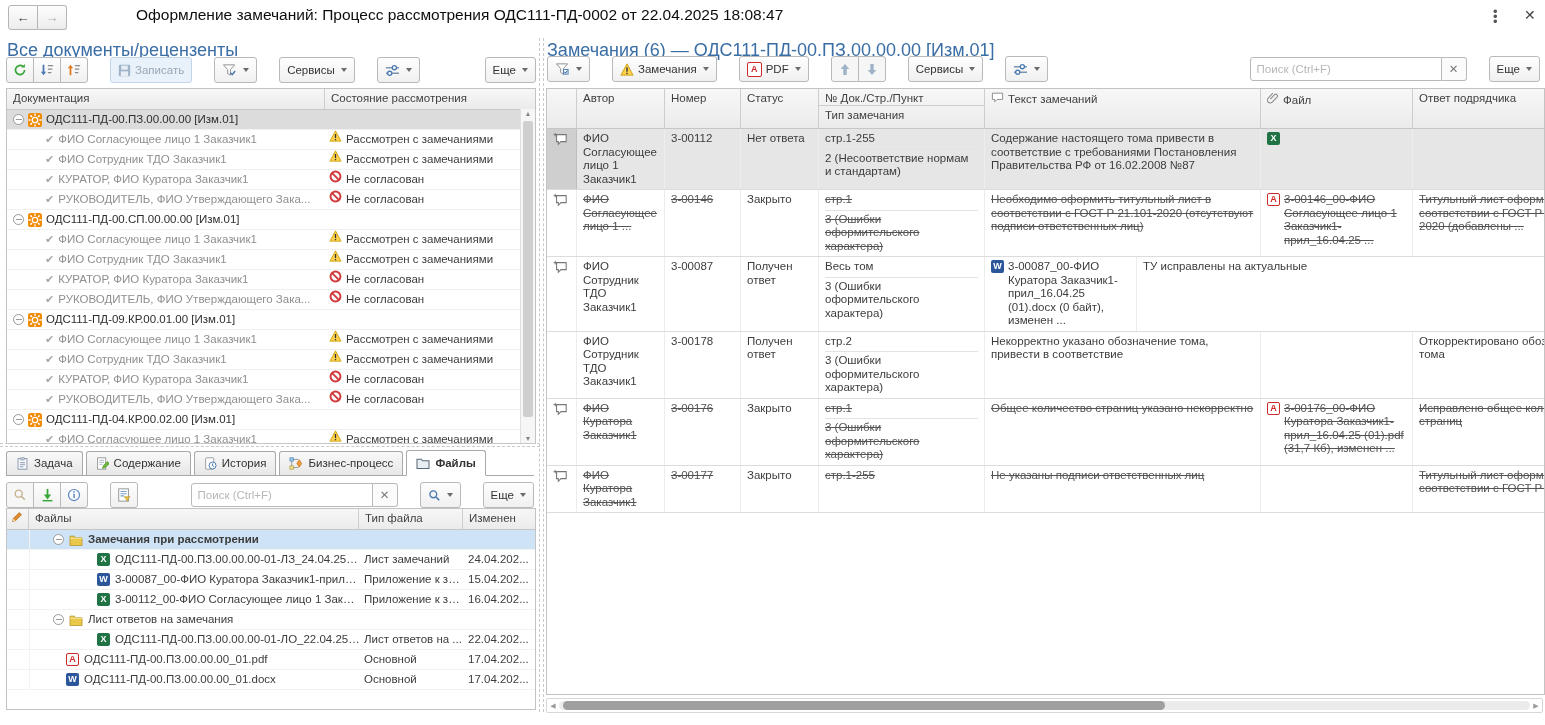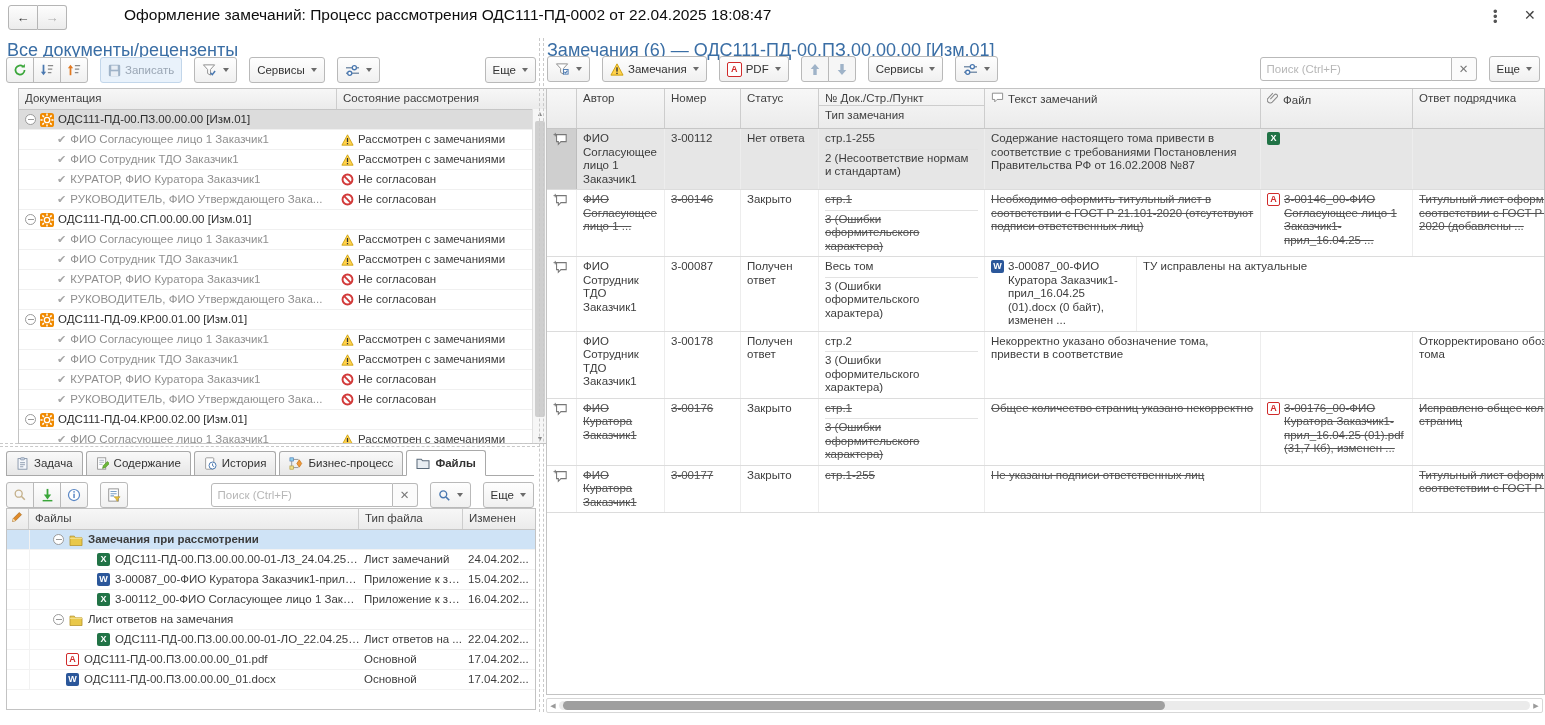--- a/index.html
+++ b/index.html
@@ -7,21 +7,21 @@
        font-family:"Liberation Sans","DejaVu Sans",sans-serif;font-size:11.5px;color:#3c3c3c}
   .abs{position:absolute}
   
   .navbtn{display:inline-flex;align-items:center;justify-content:center;width:28px;height:23px;
           border:1px solid #b5b5b5;background:linear-gradient(#fdfdfd,#ececec);font-size:13px;color:#333;cursor:pointer}
   .navbtn.first{border-radius:3px 0 0 3px}.navbtn.last{border-radius:0 3px 3px 0;border-left:none;color:#b0b0b0}
   .page-title{font-size:15.5px;color:#0d0d0d;white-space:nowrap}
   .kebab{color:#555;font-size:13px;letter-spacing:0;line-height:5px;text-align:center;cursor:pointer}
   .winclose{color:#444;font-size:14px;cursor:pointer}
   
-  .tb{display:flex;align-items:center;gap:12px}
+  .tb{display:flex;align-items:center;gap:22px}
   .btn{display:inline-flex;align-items:center;gap:4px;height:24px;padding:0 7px;border:1px solid #b9b9b9;
        border-radius:3px;background:linear-gradient(#fefefe,#f0f0f0);color:#333;cursor:pointer;white-space:nowrap}
   .btn.sq{width:26px;padding:0;justify-content:center}
   .btn.disabled{color:#a5a5a5;background:#f6f6f6;cursor:default}
   .btn.savebtn{background:#e9f2fb;border-color:#c2d6ea;color:#9aa6b4}
   .caret{width:0;height:0;border-left:3.5px solid transparent;border-right:3.5px solid transparent;border-top:4px solid #6b6b6b;margin-left:2px}
   .grp{display:inline-flex}.grp .btn{border-radius:0;margin-left:-1px}
   .grp .btn:first-child{border-radius:3px 0 0 3px;margin-left:0}.grp .btn:last-child{border-radius:0 3px 3px 0}
   .spacer{flex:1}
   .search{display:inline-flex;height:24px}
@@ -34,21 +34,21 @@
   .vsplit{border-left:1px dashed #c9c9c9;border-right:1px dashed #c9c9c9;width:3px}
   .hsplit{border-top:1px dashed #c9c9c9;border-bottom:1px dashed #c9c9c9;height:2px}
   
   .tbl{border:1px solid #c3c3c3;background:#fff;overflow:hidden}
   .thead{background:linear-gradient(#f7f7f7,#ebebeb);border-bottom:1px solid #c6c6c6;display:flex;color:#3f3f3f}
   .thead .hc{padding:3px 6px;border-right:1px solid #cdcdcd;box-sizing:border-box}
   .rows{position:relative;overflow:hidden}
   
   .trow{display:flex;height:19px;line-height:19px;border-bottom:1px solid #f0f0f0;cursor:pointer;white-space:nowrap}
   .trow .cdoc{width:318px;box-sizing:border-box;overflow:hidden;display:flex;align-items:center;gap:4px;padding-left:6px}
-  .trow .cstate{flex:1;overflow:hidden;display:flex;align-items:center;gap:4px;padding-left:4px}
+  .trow .cstate{flex:1;overflow:hidden;display:flex;align-items:flex-start;gap:4px;padding-left:4px}
   .trow.g .cdoc{color:#2e2e2e}
   .trow.sel{background:#dcdcdc}
   .trow .child-name{color:#8f8f8f;overflow:hidden;text-overflow:ellipsis}
   .check{color:#a8a8a8;font-size:11px}
   .expander{width:9px;height:9px;border:1px solid #9a9a9a;border-radius:50%;position:relative;flex:0 0 auto;background:#fff}
   .expander::after{content:"";position:absolute;left:1.5px;right:1.5px;top:3.5px;height:1px;background:#9a9a9a}
   .indent{display:inline-block;flex:0 0 auto}
   .sbar{position:absolute;right:0;top:0;bottom:0;width:14px;background:#f6f6f6;border-left:1px solid #e0e0e0}
   .sbar .thumb{position:absolute;left:2px;right:2px;background:#cfcfcf;border-radius:2px}
   .sbar .ar{position:absolute;left:0;right:0;text-align:center;font-size:7px;color:#8a8a8a}
@@ -87,21 +87,21 @@
   .hsb .track{flex:1;height:9px;background:#ebebeb;border-radius:5px;position:relative}
   .hsb .thumb{position:absolute;top:0;bottom:0;left:4px;width:62%;background:#9f9f9f;border-radius:5px}
   .icon{display:inline-flex;align-items:center;justify-content:center;flex:0 0 auto}
 </style>
 </head>
 <body>
 
 <div class="abs" style="left:8px;top:5px">
   <span class="navbtn first">←</span><span class="navbtn last">→</span>
 </div>
-<div class="abs page-title" style="left:124px;top:6px">Оформление замечаний: Процесс рассмотрения ОДС111-ПД-0002 от 22.04.2025 18:08:47</div>
+<div class="abs page-title" style="left:136px;top:6px">Оформление замечаний: Процесс рассмотрения ОДС111-ПД-0002 от 22.04.2025 18:08:47</div>
 <div class="abs kebab" style="left:1493px;top:9px">•<br>•<br>•</div>
 <div class="abs winclose" style="left:1524px;top:7px">✕</div>
 
 <div class="abs sec-title" style="left:7px;top:40px">Все документы/рецензенты</div>
 
 <div class="abs tb" style="left:6px;top:57px;width:530px">
   <span class="grp">
     <span class="btn sq">
         <span class="icon">
           <svg width="14" height="14" viewBox="0 0 16 16">
@@ -162,21 +162,21 @@
       </span>
       <span class="caret"></span>
     </span>
   <span class="spacer"></span>
   <span class="btn">
       <span>Еще</span>
       <span class="caret"></span>
     </span>
 </div>
 
-<div class="abs tbl" style="left:18px;top:88px;width:528px;height:354px">
+<div class="abs tbl" style="left:6px;top:88px;width:528px;height:354px">
   <div class="thead" style="height:20px">
     <div class="hc" style="width:318px">Документация</div>
     <div class="hc" style="flex:1;border-right:none">Состояние рассмотрения</div>
   </div>
   <div class="rows" id="doc-rows" style="height:333px">
       <div class="trow g sel">
         <div class="cdoc">
           <span class="expander"></span>
           <span class="icon">
             <svg width="14" height="14" viewBox="0 0 16 16">

